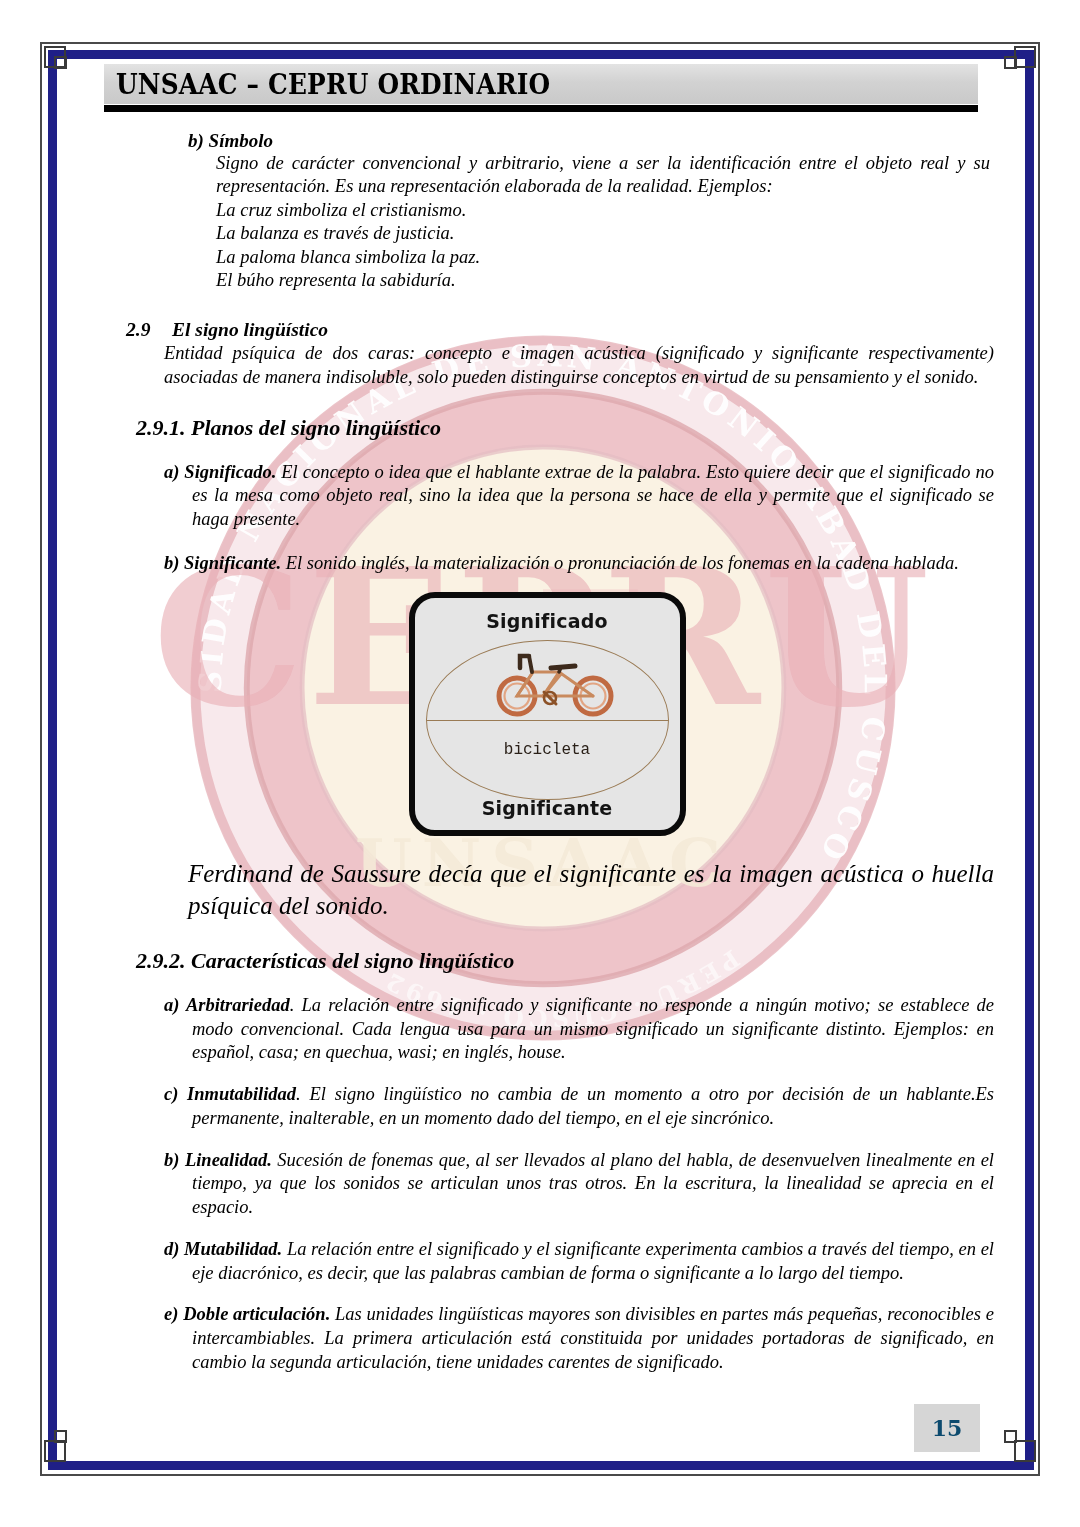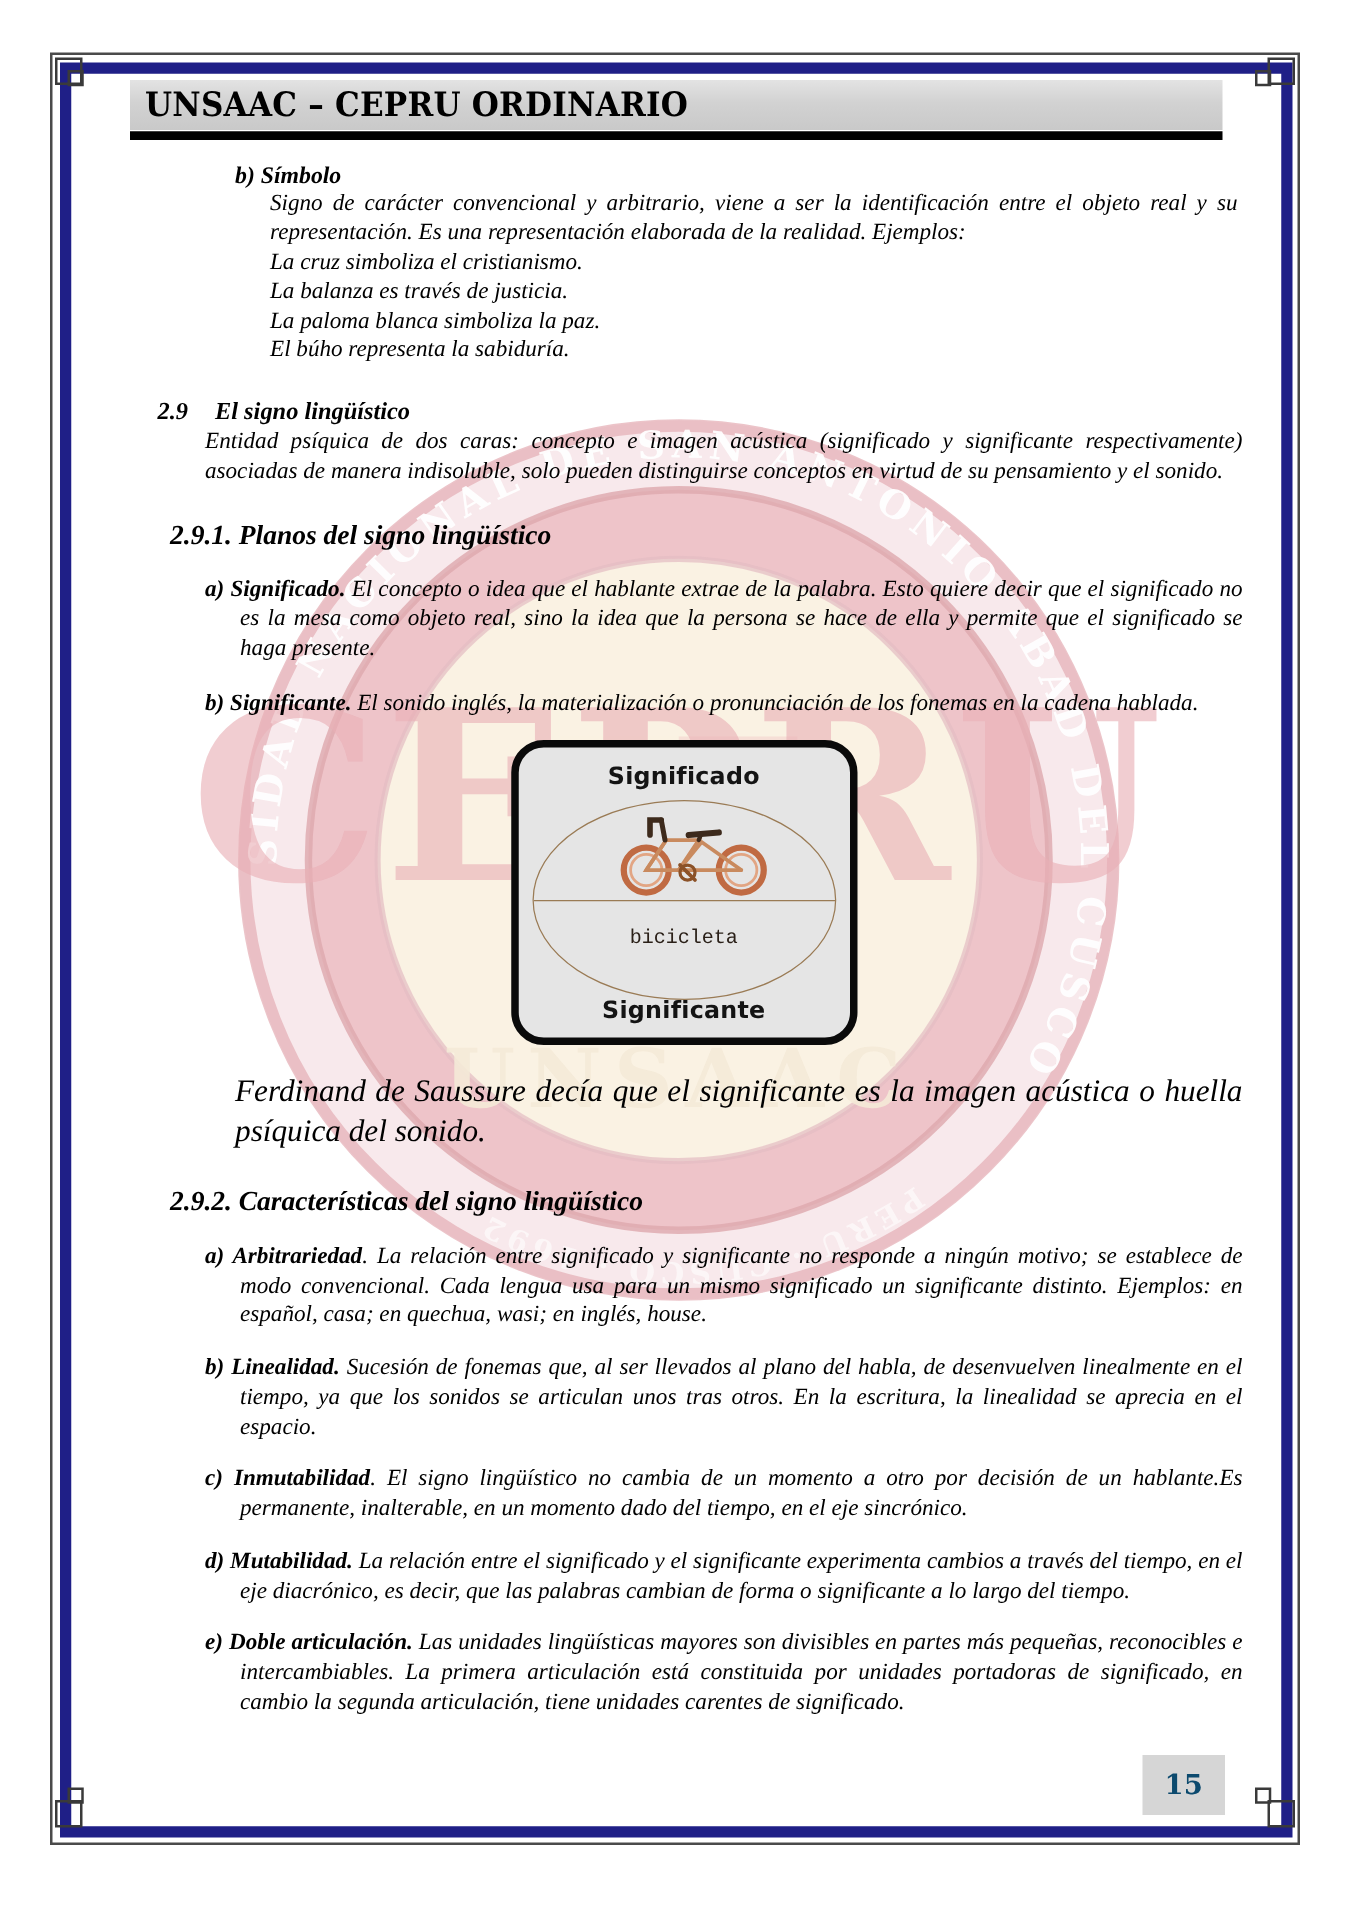--- a/index.html
+++ b/index.html
@@ -368,27 +368,27 @@
     <div class="saussure">Ferdinand de Saussure decía que el significante es la imagen acústica o huella psíquica del sonido.</div>
 
     <div class="h-sub">2.9.2.   Características del signo lingüístico</div>
 
     <div class="item">
       <span class="lbl">a) Arbitrariedad</span><span>.</span>
       <span>La relación entre significado y significante no responde a ningún motivo; se establece de modo convencional. Cada lengua usa para un mismo significado un significante distinto. Ejemplos: en español, casa; en quechua, wasi; en inglés, house.</span>
     </div>
 
     <div class="item item-tight">
+      <span class="lbl">c) Inmutabilidad</span><span>.</span>
+      <span>El signo lingüístico no cambia de un momento a otro por decisión de un hablante.Es permanente, inalterable, en un momento dado del tiempo, en el eje sincrónico.</span>
+    </div>
+
+    <div class="item item-tight">
       <span class="lbl">b) Linealidad.</span>
       <span>Sucesión de fonemas que, al ser llevados al plano del habla, de desenvuelven linealmente en el tiempo, ya que los sonidos se articulan unos tras otros. En la escritura, la linealidad se aprecia en el espacio.</span>
-    </div>
-
-    <div class="item item-tight">
-      <span class="lbl">c) Inmutabilidad</span><span>.</span>
-      <span>El signo lingüístico no cambia de un momento a otro por decisión de un hablante.Es permanente, inalterable, en un momento dado del tiempo, en el eje sincrónico.</span>
     </div>
 
     <div class="item item-tight">
       <span class="lbl">d) Mutabilidad.</span>
       <span>La relación entre el significado y el significante experimenta cambios a través del tiempo, en el eje diacrónico, es decir, que las palabras cambian de forma o significante a lo largo del tiempo.</span>
     </div>
 
     <div class="item item-tight">
       <span class="lbl">e) Doble articulación.</span>
       <span>Las unidades lingüísticas mayores son divisibles en partes más pequeñas, reconocibles e intercambiables. La primera articulación está constituida por unidades portadoras de significado, en cambio la segunda articulación, tiene unidades carentes de significado.</span>

